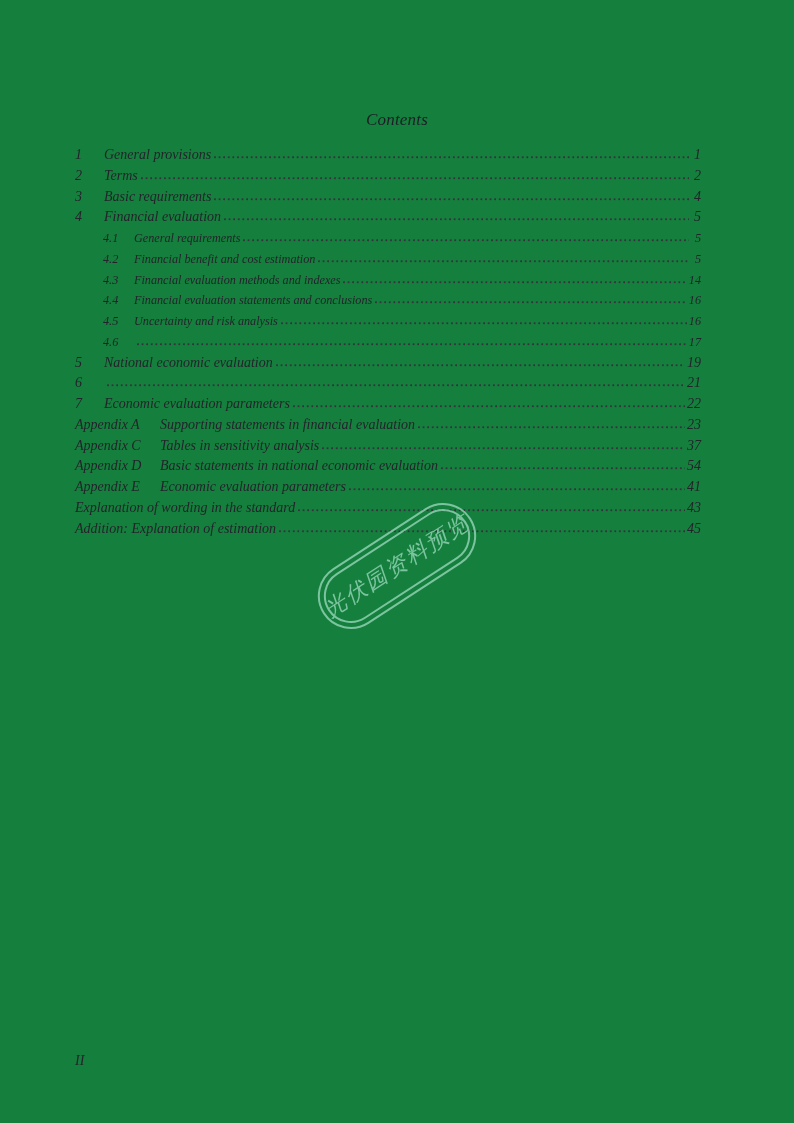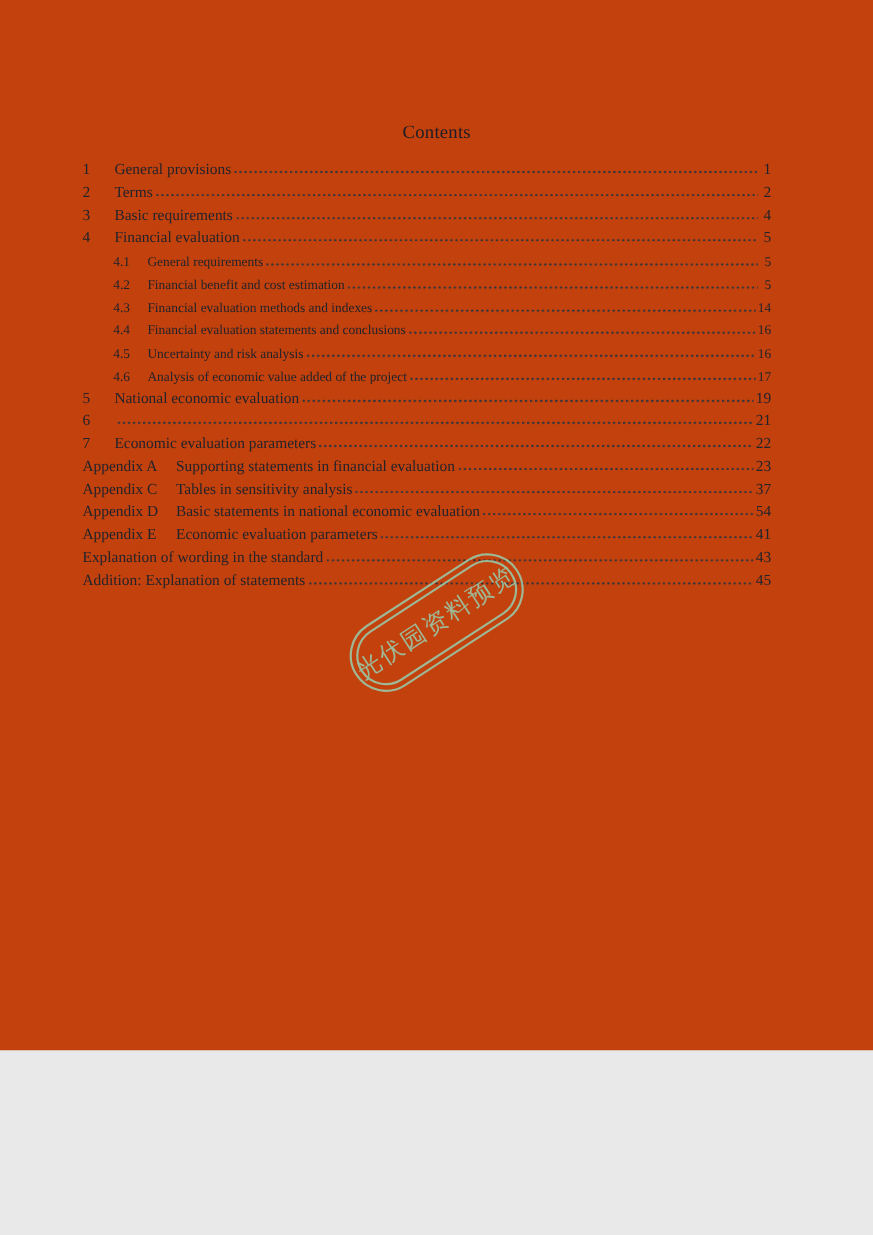--- a/index.html
+++ b/index.html
@@ -1,24 +1,25 @@
 <!DOCTYPE html>
 <html style="--wm-color: #96d6b8;"><head>
 <meta charset="utf-8">
 <style>
   html, body { margin: 0; padding: 0; background: #e9e9e9; }
   .page {
     position: relative;
     width: 794px;
-    height: 955px;
+    height: 1123px;
     margin: 0 auto;
-    background: #c2410c;
+    background: #15803d;
     font-family: "Liberation Serif", "DejaVu Serif", serif;
     color: #23232b;
     overflow: hidden;
+    font-style: italic;
   }
   .doc-title {
     position: absolute;
     top: 110px;
     left: 0;
     width: 794px;
     text-align: center;
     font-size: 17px;
     letter-spacing: 0.2px;
     color: #1d1d26;
@@ -160,21 +161,20 @@
       <span class="pageno">16</span>
     </li>
       <li class="row level-2">
       <span class="num">4.5</span>
       <span class="title">Uncertainty and risk analysis</span>
       <span class="dots"></span>
       <span class="pageno">16</span>
     </li>
       <li class="row level-2">
       <span class="num">4.6</span>
-      <span class="title">Analysis of economic value added of the project</span>
       <span class="dots"></span>
       <span class="pageno">17</span>
     </li>
       <li class="row level-1">
       <span class="num">5</span>
       <span class="title">National economic evaluation</span>
       <span class="dots"></span>
       <span class="pageno">19</span>
     </li>
       <li class="row level-1">
@@ -213,21 +213,21 @@
       <span class="pageno">41</span>
     </li>
       <li class="row level-plain">
 
       <span class="title">Explanation of wording in the standard</span>
       <span class="dots"></span>
       <span class="pageno">43</span>
     </li>
       <li class="row level-plain">
 
-      <span class="title">Addition: Explanation of statements</span>
+      <span class="title">Addition: Explanation of estimation</span>
       <span class="dots"></span>
       <span class="pageno">45</span>
     </li>
     </ol>
 
   <div class="watermark">
     <div class="wm-outer">
       <div class="wm-inner"></div>
       <span class="wm-text">光伏园资料预览</span>
     </div>

